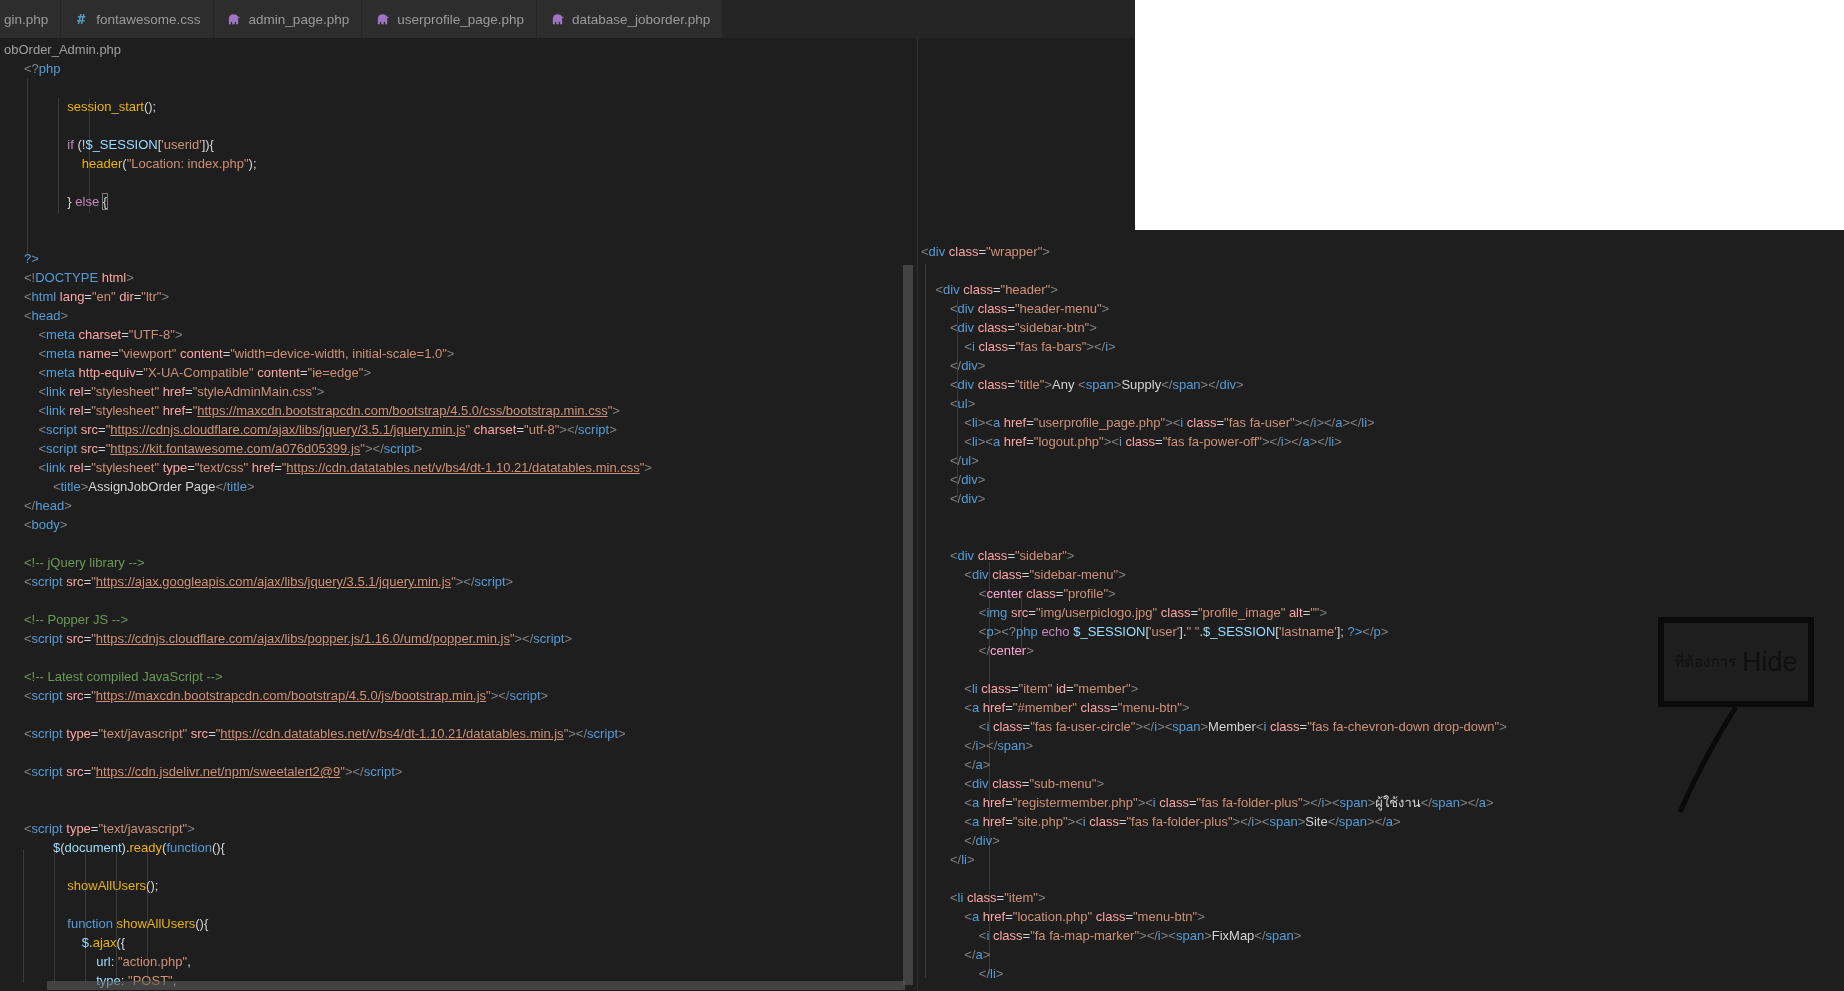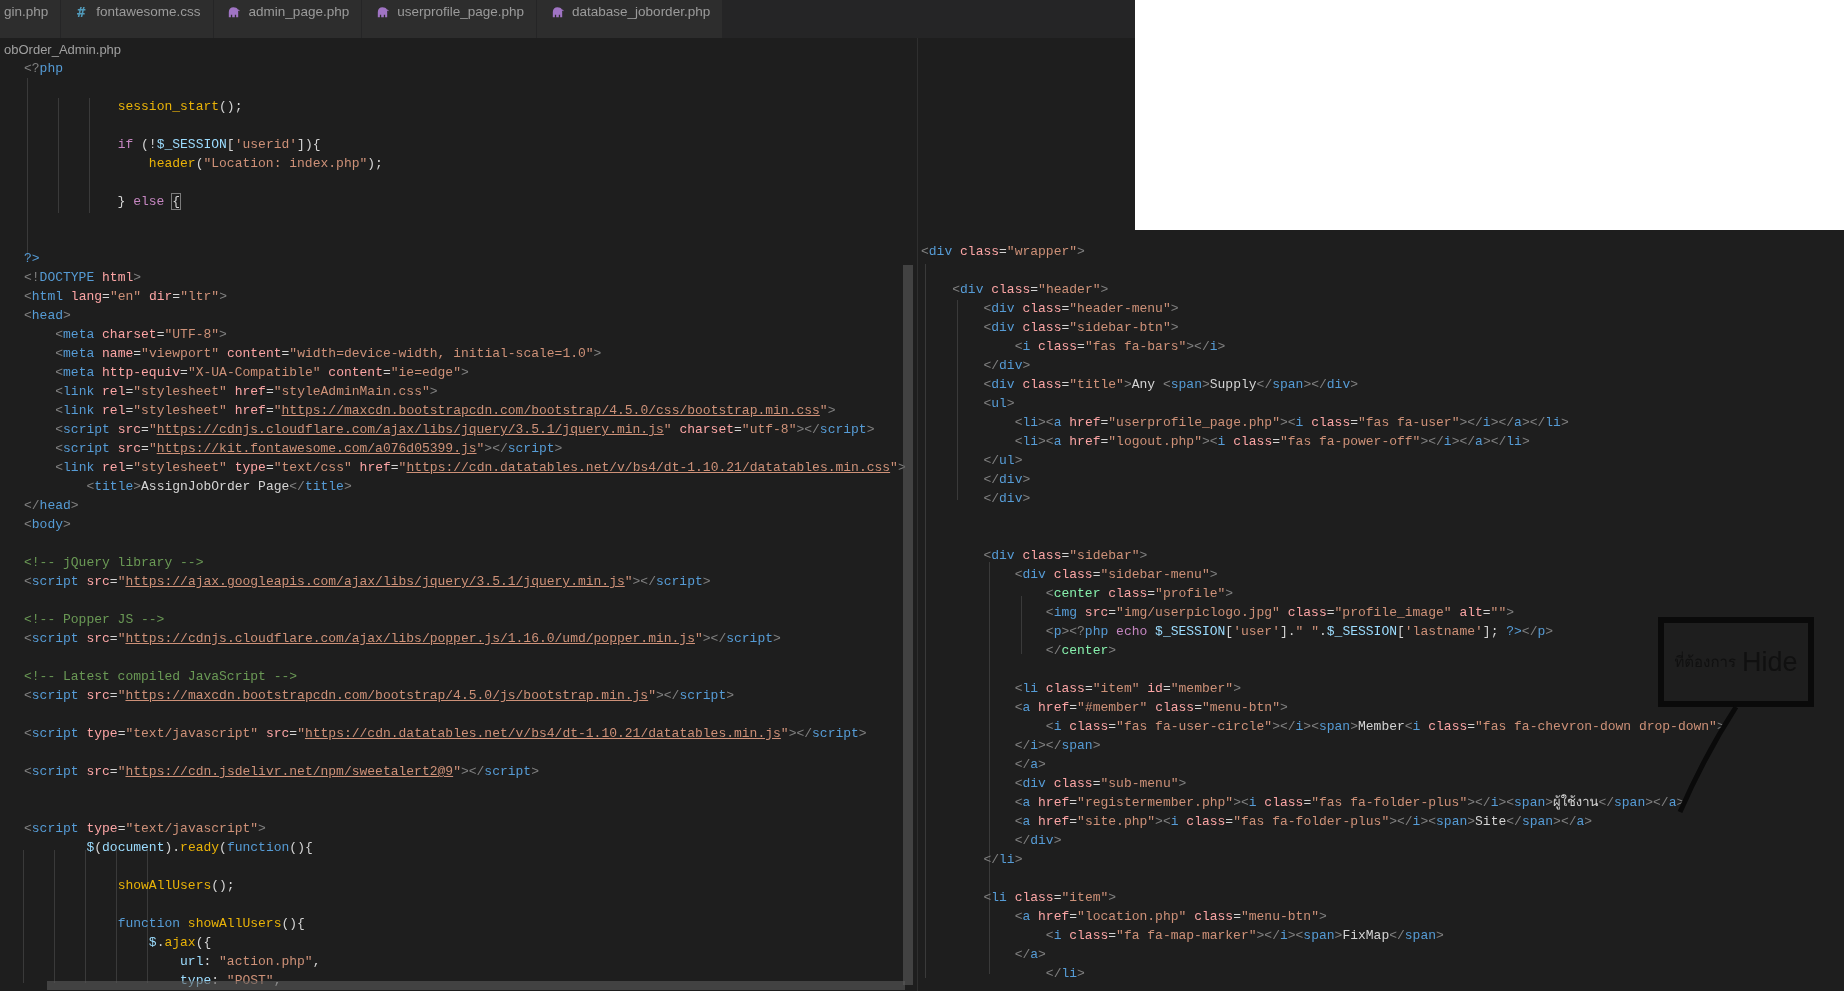--- a/index.html
+++ b/index.html
@@ -1,42 +1,42 @@
 <!DOCTYPE html>
 <html><head>
 <meta charset="utf-8">
 <style>
   html,body{margin:0;padding:0}
   body{width:1844px;height:991px;background:#1e1e1e;overflow:hidden;position:relative;
        font-family:"Liberation Sans",sans-serif}
   
   .tabbar{position:absolute;top:0;left:0;width:1844px;height:38px;background:#252526;
           display:flex;z-index:1}
-  .tab{display:flex;gap:7px;padding:4px 12px;height:38px;background:#2d2d2d;
+  .tab{display:flex;align-items:center;gap:7px;padding:10px 12px;height:38px;background:#2d2d2d;
        color:#9b9b9b;font-size:13.5px;border-right:1px solid #252526;white-space:nowrap;box-sizing:border-box;cursor:default}
   .tab.active{background:#1e1e1e;color:#ffffff}
   .tab.first{padding-left:4px}
   .ficon{width:16px;height:16px;display:inline-flex;align-items:center;justify-content:center}
   .csshash{color:#519aba;font-weight:bold;font-size:14px;font-family:"DejaVu Sans Mono",monospace}
   .dot{width:9px;height:9px;border-radius:50%;background:#ffffff;margin-left:8px}
   
   .breadcrumb{position:absolute;left:4px;top:42px;font-size:13px;color:#a0a0a0;z-index:1}
   
   .pane{position:absolute;top:38px;bottom:0;overflow:hidden;background:#1e1e1e}
   #pane-left{left:0;width:912px}
   #pane-right{left:918px;width:926px}
-  .code{position:absolute;font-family:Liberation Mono, monospace;font-size:13px;
+  .code{position:absolute;font-family:Liberation Sans, sans-serif;font-size:13px;
         line-height:19px;white-space:pre}
   #code-left{left:24px;top:21px}
   #code-right{left:3px;top:204px}
   .cl{height:19px}
   
   .tk-p{color:#808080}
   .tk-t{color:#569cd6}
-  .tk-r{color:#86efac}
+  .tk-r{color:#f9a8d4}
   .tk-a{color:#fca5a5}
   .tk-s{color:#ce9178}
   .tk-u{color:#ce9178;text-decoration:underline}
   .tk-x{color:#d4d4d4}
   .tk-c{color:#6a9955}
   .tk-k{color:#c586c0}
   .tk-b{color:#569cd6}
   .tk-f{color:#eab308}
   .tk-v{color:#9cdcfe}
   .tk-m{color:#d4d4d4;outline:1px solid #7a7a7a}

